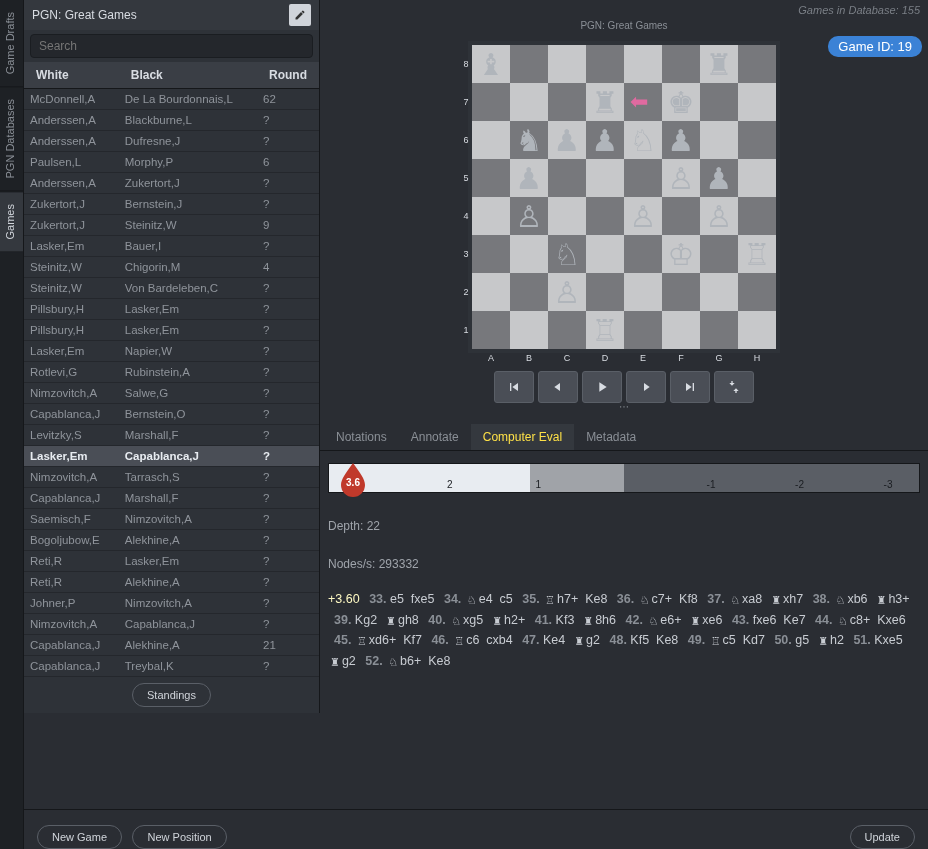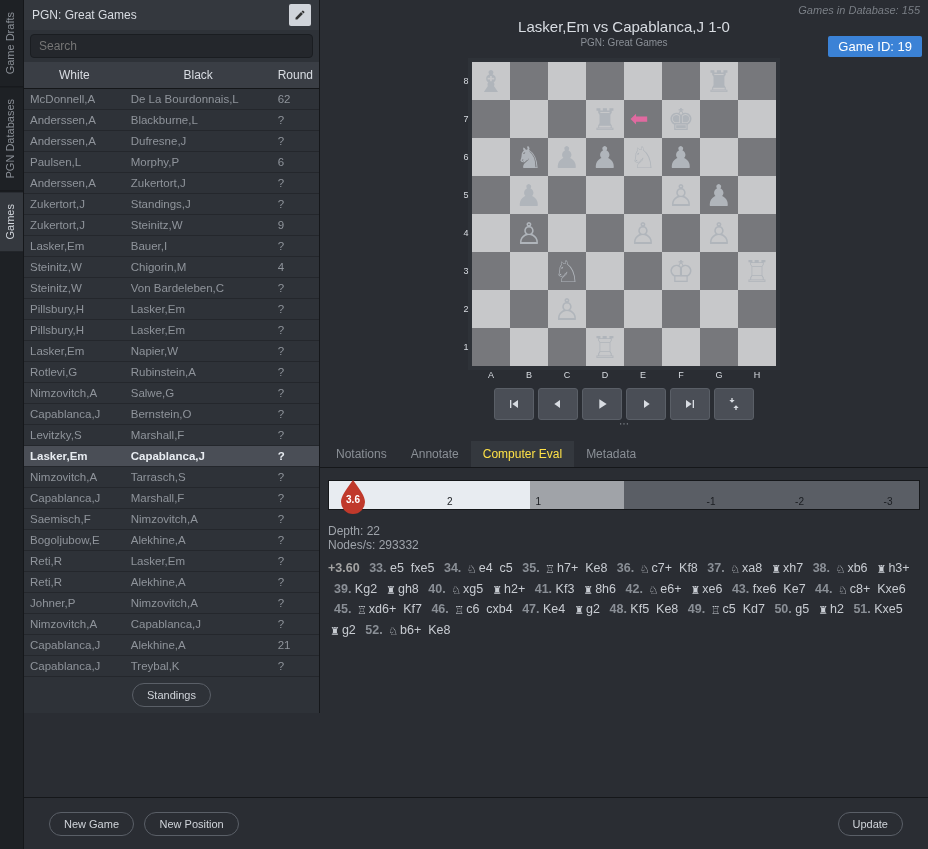--- a/index.html
+++ b/index.html
@@ -8,32 +8,32 @@
 .vtabs{width:24px;background:#1e2125;display:flex;flex-direction:column;border-right:1px solid #15171a}
 .vtab{writing-mode:vertical-rl;transform:rotate(180deg);color:#8a8f96;font-size:11px;padding:12px 4px;cursor:pointer;text-align:center;border-top:1px solid #15171a}
 .vtab.active{background:#34383e;color:#d0d4da}
 .left-panel{width:296px;background:#2e3238;display:flex;flex-direction:column;border-right:1px solid #15171a;position:relative}
 .pgn-header{display:flex;align-items:center;justify-content:space-between;padding:4px 8px;background:#34383e;color:#d8dce2;font-size:12px}
 .edit-btn{width:22px;height:22px;background:#d0d4da;border-radius:2px;display:flex;align-items:center;justify-content:center;cursor:pointer}
 .search-box{margin:4px 6px;background:#24272c;border:1px solid #1a1d21;border-radius:4px;padding:4px 8px;color:#8a8f96;font-size:12px}
 input.search-box{outline:none}
 .games-table{flex:1;overflow:auto;font-size:11.5px}
 .games-table table{width:100%;border-collapse:collapse}
-.games-table th{text-align:center;padding:6px 6px;background:#3a3e45;color:#d8dce2;font-weight:normal;font-size:12px;border-bottom:1px solid #15171a}
+.games-table th{text-align:left;padding:6px 12px;background:#3a3e45;color:#d8dce2;font-weight:bold;font-size:12px;border-bottom:1px solid #15171a}
 .games-table td{padding:4px 6px;color:#8f949b;border-bottom:1px solid #24272c}
 .games-table tr.sel td{background:#4a4e56;color:#e8ecf1;font-weight:bold}
 .round-col{width:42px}
 .footer-btns{padding:6px;text-align:center}
 .btn{display:inline-block;background:none;border:1px solid #5a5f67;color:#d0d4da;padding:5px 14px;border-radius:12px;font-size:11px;cursor:pointer;margin:0 3px}
 .main{flex:1;display:flex;flex-direction:column;background:#2a2d33;position:relative}
 .db-info{text-align:right;padding:4px 8px;font-size:11px;font-style:italic;color:#7a7f86}
 .title-area{text-align:center;color:#d8dce2;margin-top:-2px}
 .title-area .gt{font-size:15px}
 .title-area .sub{font-size:10px;color:#8a8f96;margin-top:2px}
-.game-id{position:absolute;top:36px;right:6px;background:#3b82d6;color:#fff;padding:3px 10px;border-radius:2px;font-size:13px}
+.game-id{position:absolute;top:36px;right:6px;background:#3b82d6;color:#fff;padding:3px 10px;border-radius:10px;font-size:13px}
 .board-wrap{display:flex;justify-content:center;margin-top:10px}
 .board{border:4px solid #2e3238;background:#2e3238;position:relative}
 .board-grid{display:grid;grid-template-columns:repeat(8,38px);grid-template-rows:repeat(8,38px)}
 .sq{width:38px;height:38px;display:flex;align-items:center;justify-content:center;font-size:30px;position:relative}
 .light{background:#c7c8ca}
 .dark{background:#77787c}
 .rank-label{position:absolute;left:-10px;font-size:9px;color:#d8dce2;width:8px;text-align:center}
 .file-labels{display:flex;margin-left:0}
 .file-labels span{width:38px;text-align:center;font-size:9px;color:#d8dce2}
 .arrow{position:absolute;color:#e06aa0;font-size:22px;pointer-events:none}
@@ -44,29 +44,29 @@
 .tabs{display:flex;border-bottom:1px solid #15171a;padding:0 4px;font-size:12px;margin-top:12px}
 .tab{padding:6px 12px;color:#8a8f96;cursor:pointer}
 .tab.active{color:#fde047;background:#34383e}
 .eval-panel{flex:1;padding:8px;font-size:12px;color:#b0b5bb;overflow:hidden;display:flex;flex-direction:column}
 .eval-bar-wrap{position:relative;height:34px;margin:4px 0 10px}
 .eval-bar{height:30px;background:linear-gradient(to right,#e8ecf1 0 34%,#a0a3a8 34% 50%,#5a5e65 50% 100%);border:1px solid #15171a;position:relative}
 .eval-tick{position:absolute;bottom:2px;font-size:10px;color:#1a1d21}
 .eval-drop{position:absolute;width:30px;height:36px;left:10px;top:-2px}
 .eval-drop svg{width:30px;height:36px}
 .eval-drop-text{position:absolute;top:16px;width:100%;text-align:center;font-size:10px;color:#fff;font-weight:bold}
-.stat{font-size:12px;color:#9fa4ab;margin:0 0}
+.stat{font-size:12px;color:#9fa4ab;margin:12px 0}
 .pv-line{font-size:12.5px;color:#c8ccd2;line-height:1.6;margin-top:6px}
 .mvn{color:#8a8f96;font-weight:bold;margin-left:6px}
 .pc{font-size:11px;margin:0 2px;display:inline-block;vertical-align:-1px}
-.score{font-weight:bold;color:#a3a3a3}
+.score{font-weight:normal;color:#fef9c3}
 .eval-footer{display:flex;justify-content:space-between;align-items:center;padding:4px 8px;margin-top:auto}
 .engine-link{color:#6fa3d8;font-style:italic;text-decoration:underline;font-size:11px;cursor:pointer}
 .splitter{width:6px;position:absolute;left:316px;top:50%;color:#6a6e75;font-size:10px;cursor:col-resize}
-.abs-bottom{position:absolute;bottom:0;left:24px;right:0;height:52px;background:#2a2d33;display:flex;align-items:center;justify-content:space-between;padding:0 22px;border-top:1px solid #15171a}
+.abs-bottom{position:absolute;bottom:0;left:24px;right:0;height:40px;background:#2a2d33;display:flex;align-items:flex-end;justify-content:space-between;padding:0 10px;border-top:1px solid #15171a}
 .left-outer{display:flex;flex-direction:column;width:296px}
 .piece{font-family:"Segoe UI Symbol","DejaVu Sans",serif}
 </style>
 </head>
 <body>
 
 <div class="app">
   <div class="vtabs" id="vtabs">
       <div class="vtab">Game Drafts</div>
       <div class="vtab">PGN Databases</div>
@@ -114,21 +114,21 @@
                 <td>Morphy,P</td>
                 <td class="round-col">6</td>
               </tr>
               <tr>
                 <td>Anderssen,A</td>
                 <td>Zukertort,J</td>
                 <td class="round-col">?</td>
               </tr>
               <tr>
                 <td>Zukertort,J</td>
-                <td>Standings,J</td>
+                <td>Bernstein,J</td>
                 <td class="round-col">?</td>
               </tr>
               <tr>
                 <td>Zukertort,J</td>
                 <td>Steinitz,W</td>
                 <td class="round-col">9</td>
               </tr>
               <tr>
                 <td>Lasker,Em</td>
                 <td>Bauer,I</td>
@@ -241,21 +241,20 @@
         <button class="btn">Standings</button>
       </div>
     </div>
   </div>
 
   <div class="splitter">⋮</div>
 
   <div class="main">
     <div class="db-info">Games in Database: 155</div>
     <div class="title-area">
-      <div class="gt">Lasker,Em vs Capablanca,J 1-0</div>
       <div class="sub">PGN: Great Games</div>
     </div>
     <div class="game-id">Game ID: 19</div>
 
     <div class="board-wrap">
       <div>
         <div class="board">
           <div class="board-grid" id="board-grid">
               <div class="sq light">
                 <span class="piece">♝</span>

